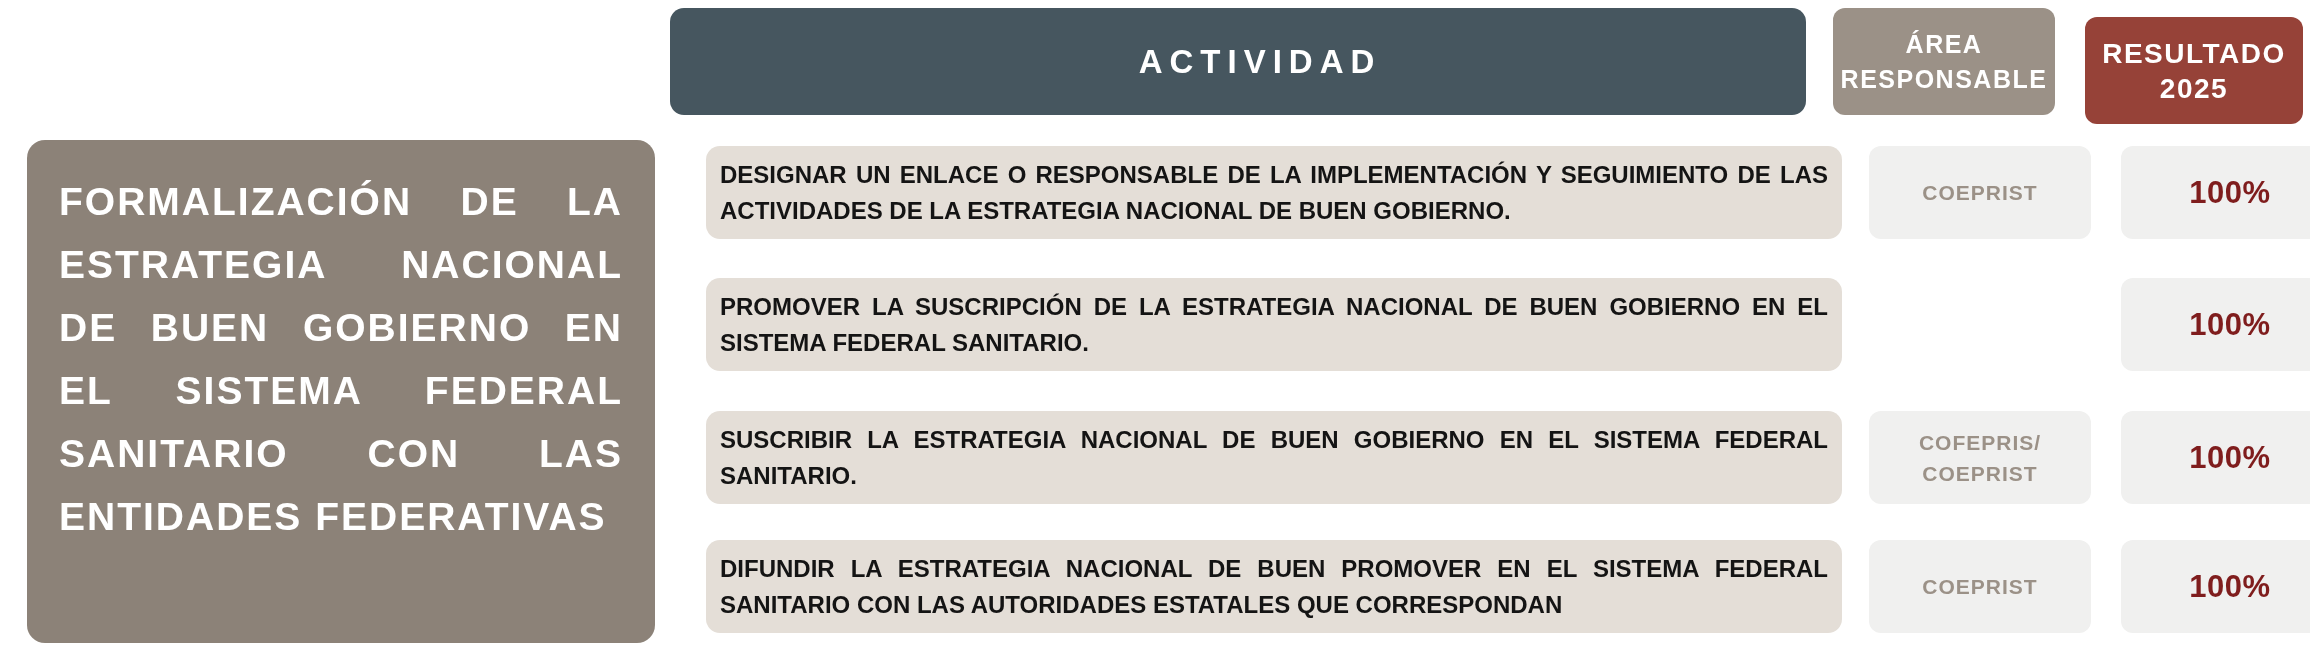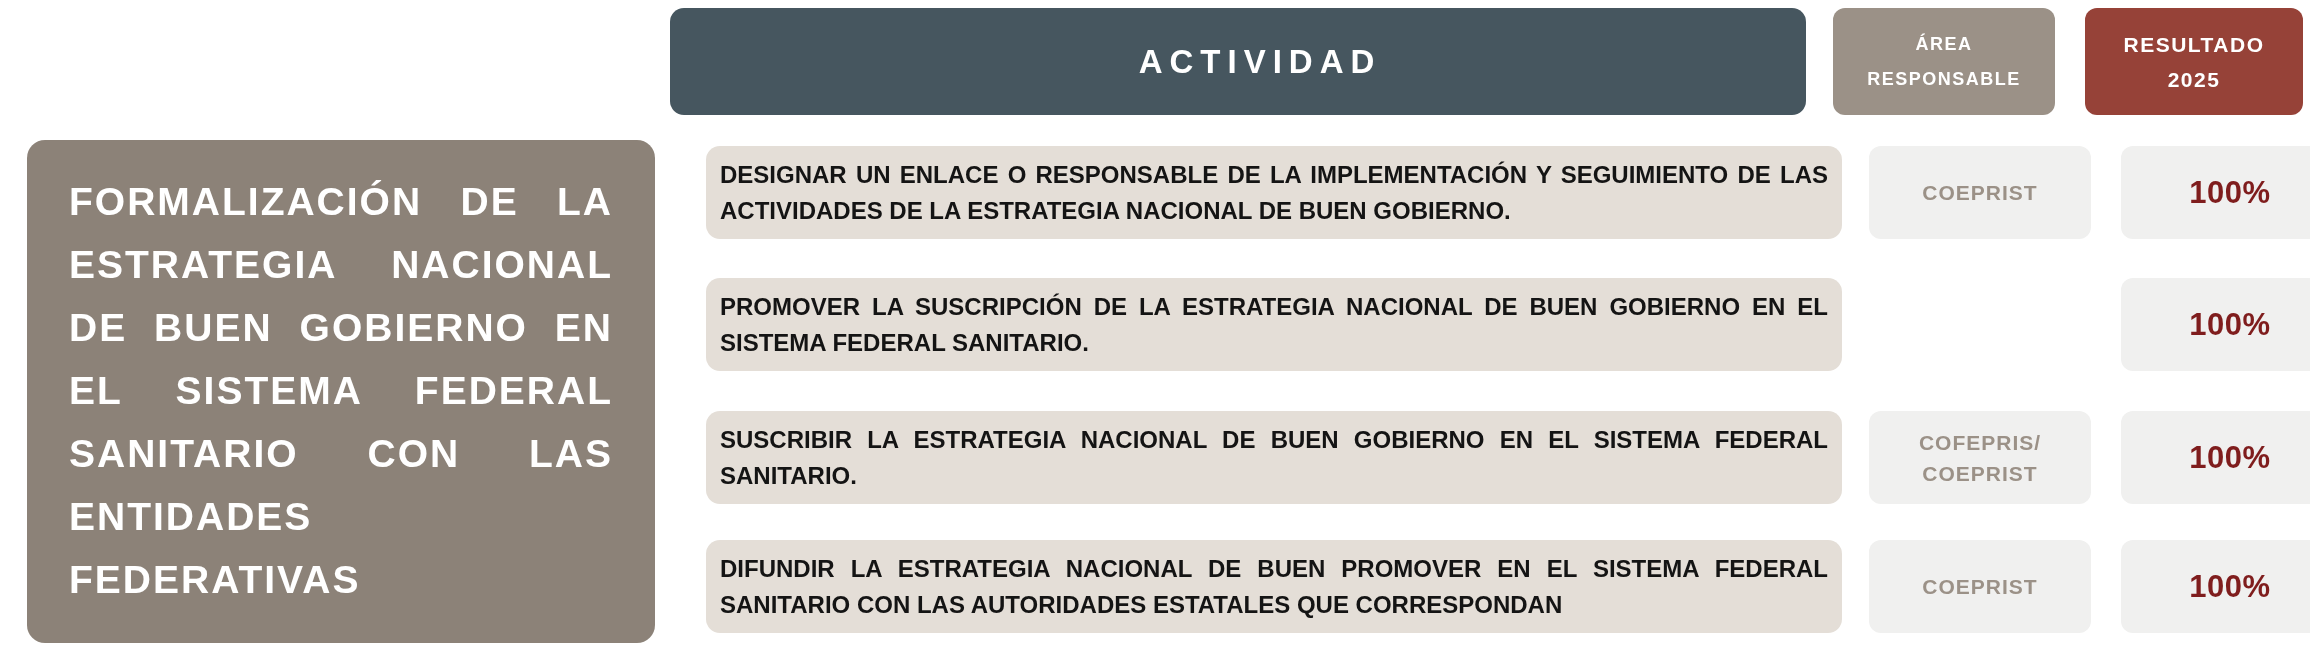--- a/index.html
+++ b/index.html
@@ -31,44 +31,45 @@
     left: 670px; width: 1136px;
     background: #46565f;
     border-radius: 14px;
     font-size: 33px;
     letter-spacing: 7px;
   }
   .hdr-area {
     left: 1833px; width: 222px;
     background: #9b9187;
     border-radius: 12px;
-    font-size: 18px;
+    font-size: 25px;
     line-height: 35px;
     letter-spacing: 1.5px;
     padding: 0 14px;
   }
   .hdr-result {
     left: 2085px; width: 218px;
     background: #964238;
     border-radius: 12px;
-    font-size: 21px;
+    font-size: 28px;
     line-height: 35px;
     letter-spacing: 1.5px;
     padding: 0 24px;
+    margin-top: 9px;
   }
 
   
   .category {
     position: absolute;
     left: 27px; top: 140px;
     width: 628px; height: 503px;
     background: #8c8278;
     border-radius: 18px;
     box-sizing: border-box;
-    padding: 30px 42px;
+    padding: 30px 32px;
     color: #ffffff;
     font-weight: bold;
     font-size: 39px;
     line-height: 63px;
     letter-spacing: 2px;
     text-align: justify;
     text-justify: inter-word;
   }
 
   

